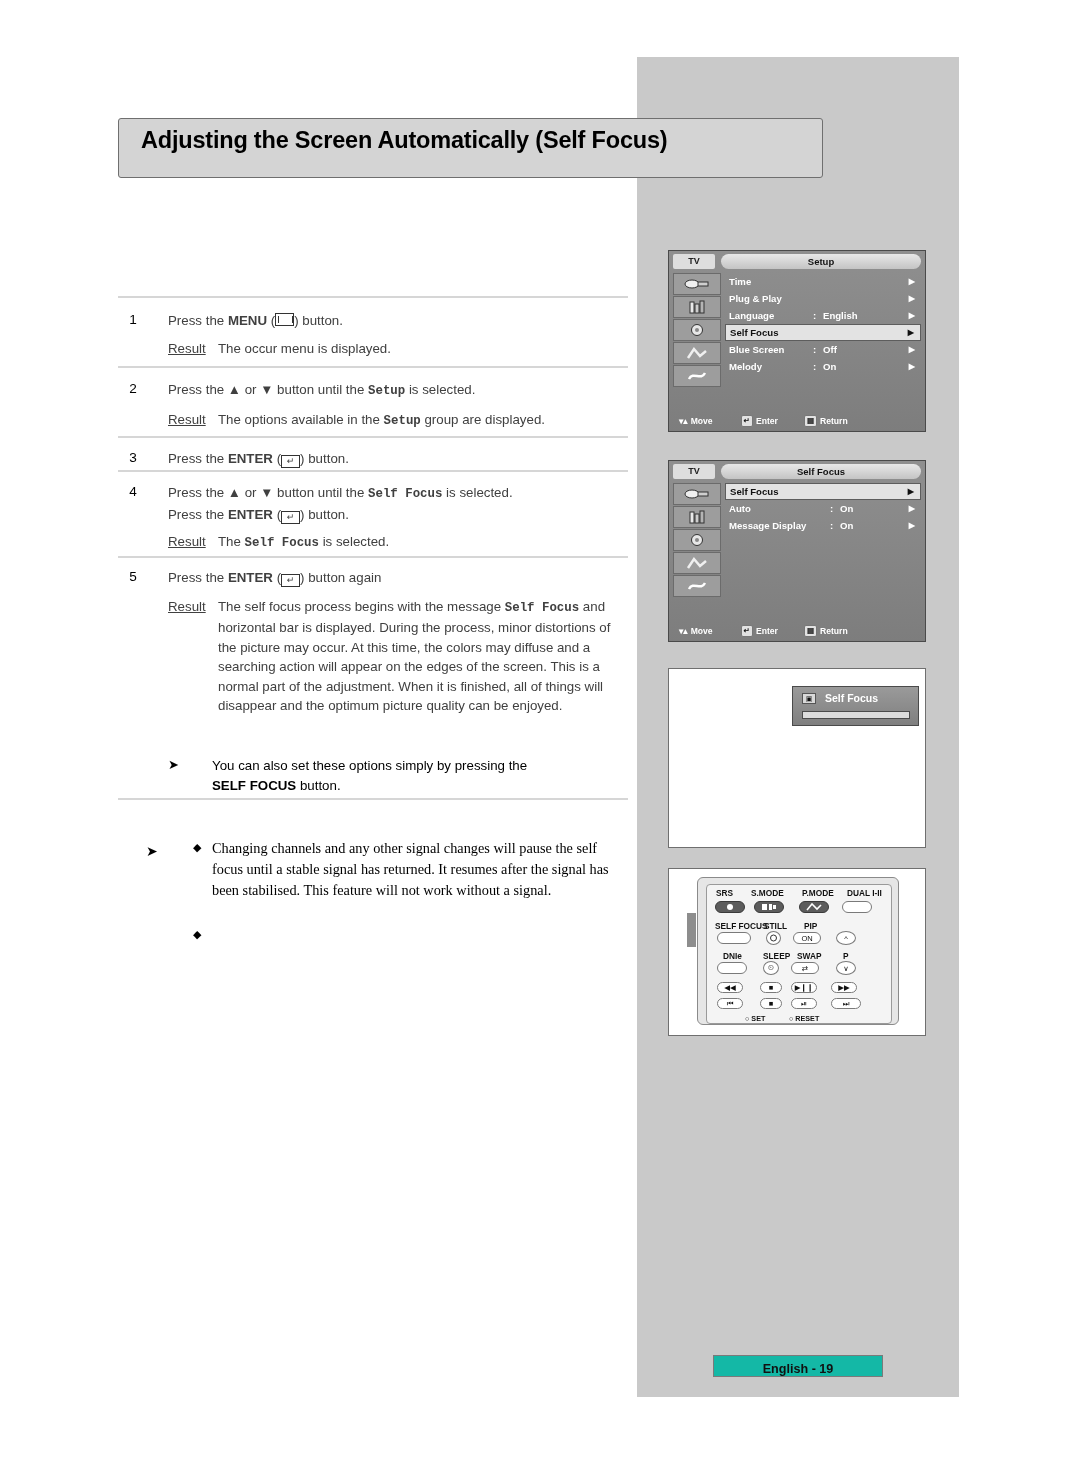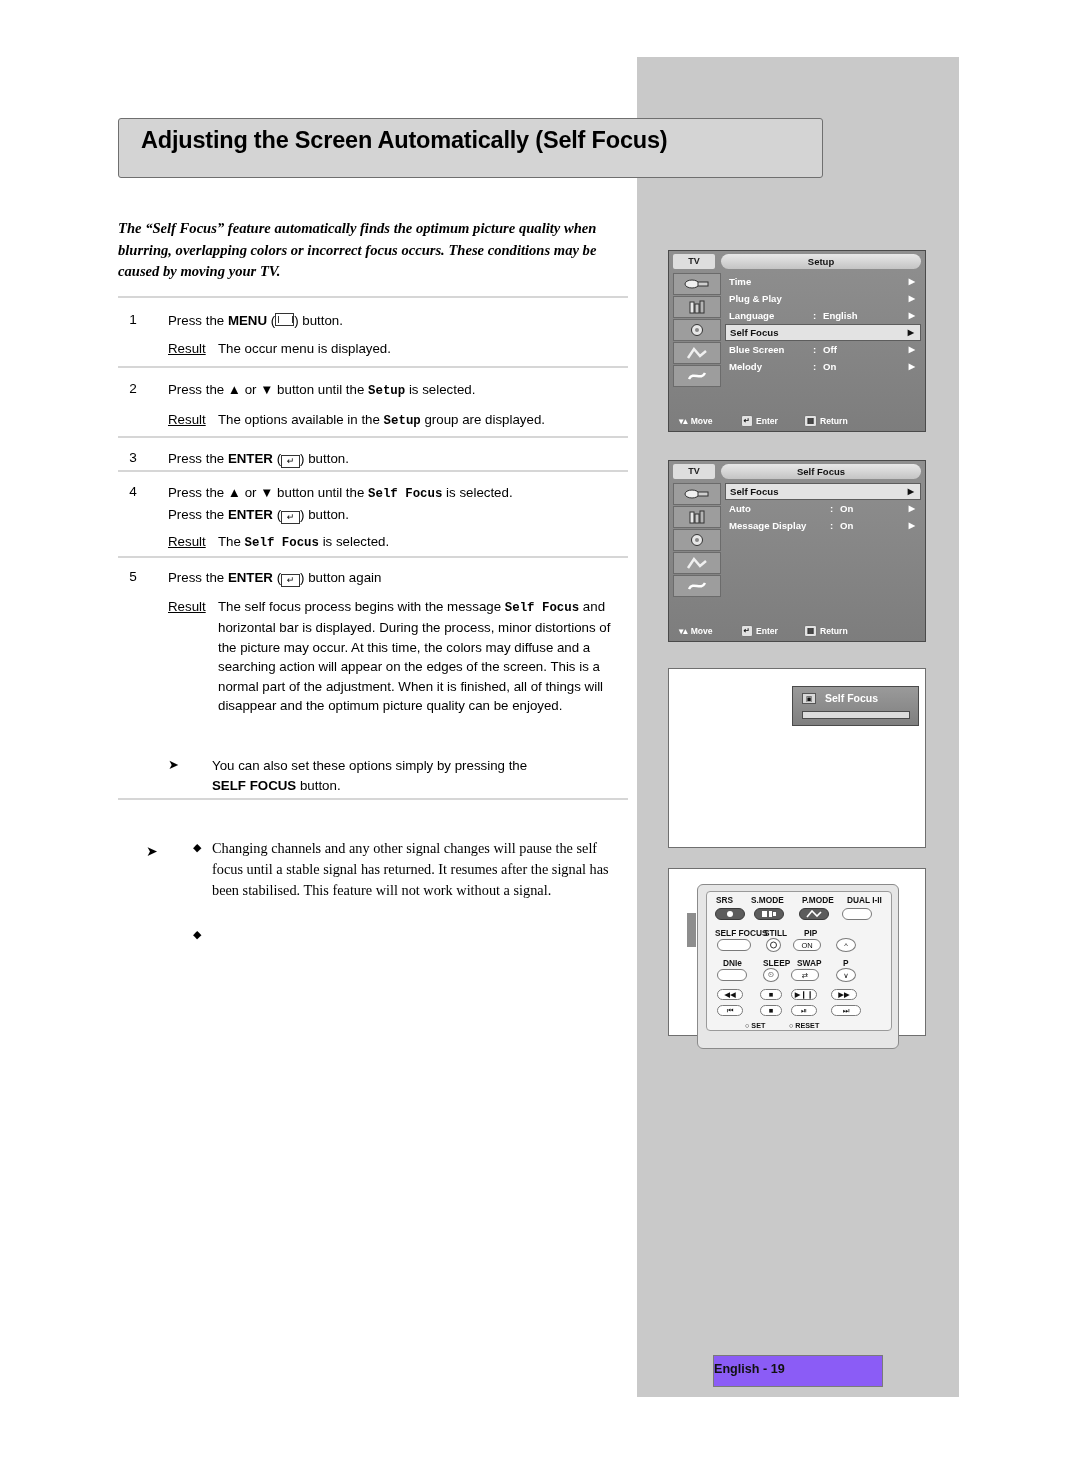--- a/index.html
+++ b/index.html
@@ -80,21 +80,21 @@
     font-weight: normal;
     text-align: center;
     width: 18px;
   }
   .step-body {
     position: absolute;
     left: 168px;
     width: 460px;
     font-size: 13.3px;
     line-height: 19.5px;
-    color: #000000;
+    color: #404040;
   }
   .result-label {
     text-decoration: underline;
   }
   .result-row {
     display: flex;
   }
   .result-row .lbl {
     width: 50px;
     flex: 0 0 50px;
@@ -334,43 +334,42 @@
     position: absolute;
     background: #8d8d8d;
     width: 9px;
   }
   
   .page-pill {
     position: absolute;
     left: 713px;
     top: 1355px;
     width: 170px;
-    height: 32px;
-    background: #8b5cf6;
+    height: 22px;
+    background: #14b8a6;
     border: 1px solid #7a7a7a;
     box-sizing: border-box;
-    text-align: left;
+    text-align: center;
     line-height: 26px;
     font-size: 12.6px;
     font-weight: bold;
     color: #111;
   }
 </style>
 </head>
 <body>
 
 <div class="page">
 
   <div class="grey-band"></div>
 
   <div class="title-bar">
     <div class="title-bar-text">Adjusting the Screen Automatically (Self Focus)</div>
   </div>
 
-  <div class="intro">The “Self Focus” feature automatically finds the optimum picture quality when blurring, overlapping colors or incorrect focus occurs. These conditions may be caused by moving your TV.</div>
 
   <div class="hr" style="top:296px;"></div>
   <div class="hr" style="top:366px;"></div>
   <div class="hr" style="top:436px;"></div>
   <div class="hr" style="top:470px;"></div>
   <div class="hr" style="top:556px;"></div>
   <div class="hr" style="top:798px;"></div>
 
   <div class="step-num" style="left:124px; top:312px;">1</div>
   <div class="step-body" style="top:311px;">
@@ -584,21 +583,21 @@
 
   <div class="bar-panel" style="left:668px; top:668px; width:258px; height:180px;">
     <div class="selffocus-box" style="left:123px; top:17px; width:127px; height:40px;">
       <div class="selffocus-icon">▣</div>
       <div class="selffocus-label">Self Focus</div>
       <div class="selffocus-bar"></div>
     </div>
   </div>
 
   <div class="remote-panel" style="left:668px; top:868px; width:258px; height:168px;">
-    <div class="remote-body" style="left:28px; top:15px; width:202px; height:165px;">
+    <div class="remote-body" style="left:28px; top:8px; width:202px; height:148px;">
       <div class="remote-inner" style="left:8px; top:6px; width:186px; height:140px;">
 
         <div class="rlbl" style="left:9px; top:3px;">SRS</div>
         <div class="rlbl" style="left:44px; top:3px;">S.MODE</div>
         <div class="rlbl" style="left:95px; top:3px;">P.MODE</div>
         <div class="rlbl" style="left:140px; top:3px;">DUAL I-II</div>
 
         <div class="rbtn rbtn-dark" style="left:8px; top:16px; width:30px; height:12px;">
           <svg width="12" height="8" viewBox="0 0 12 8">
               <circle cx="6" cy="4" r="3" fill="#fff"></circle>

